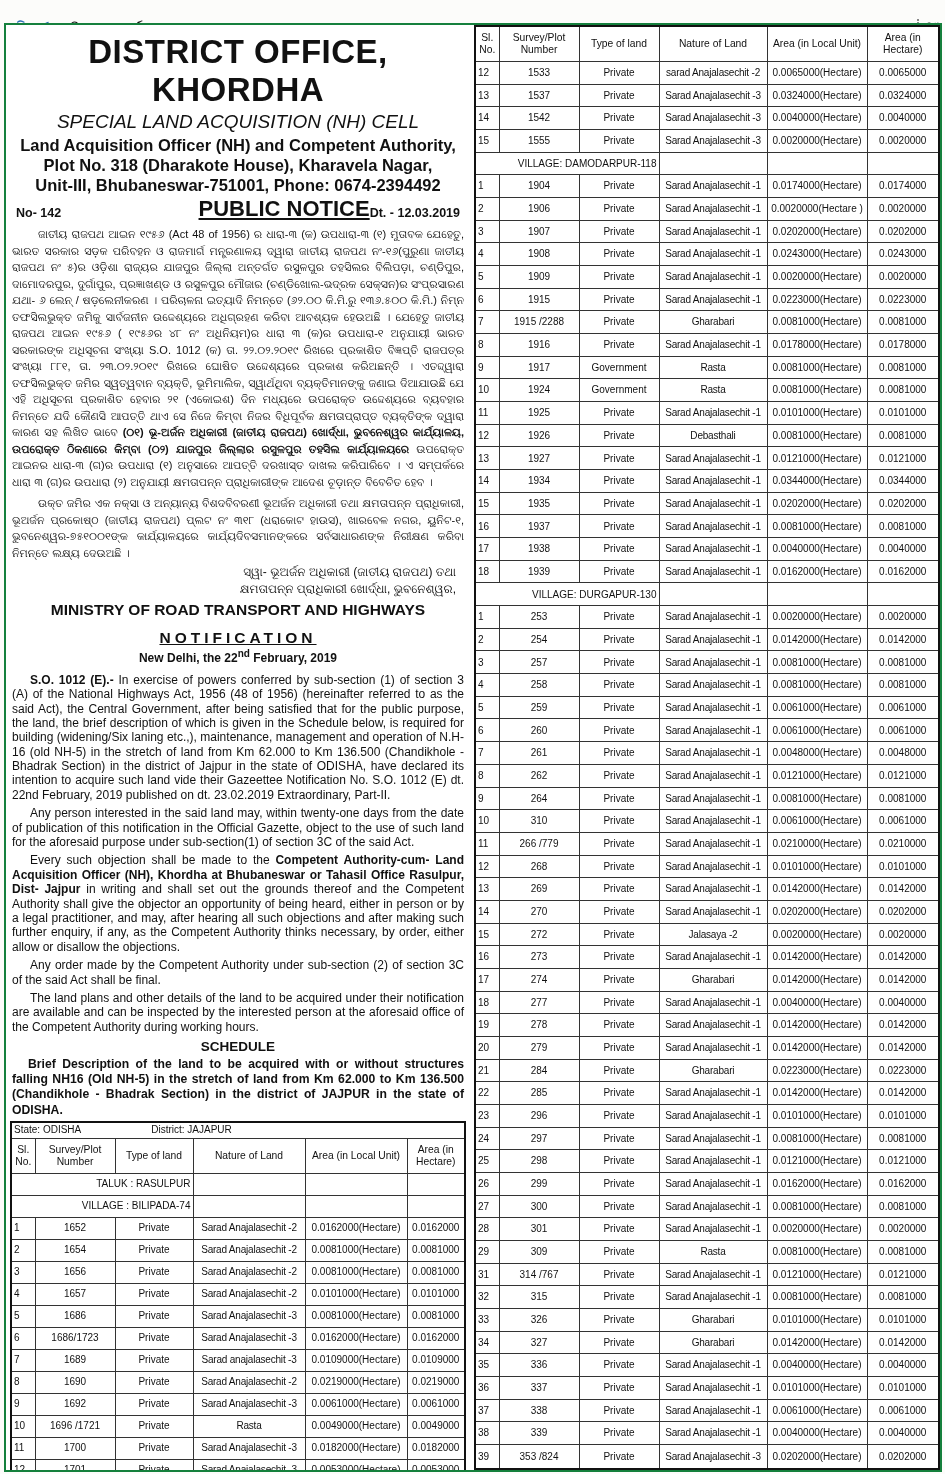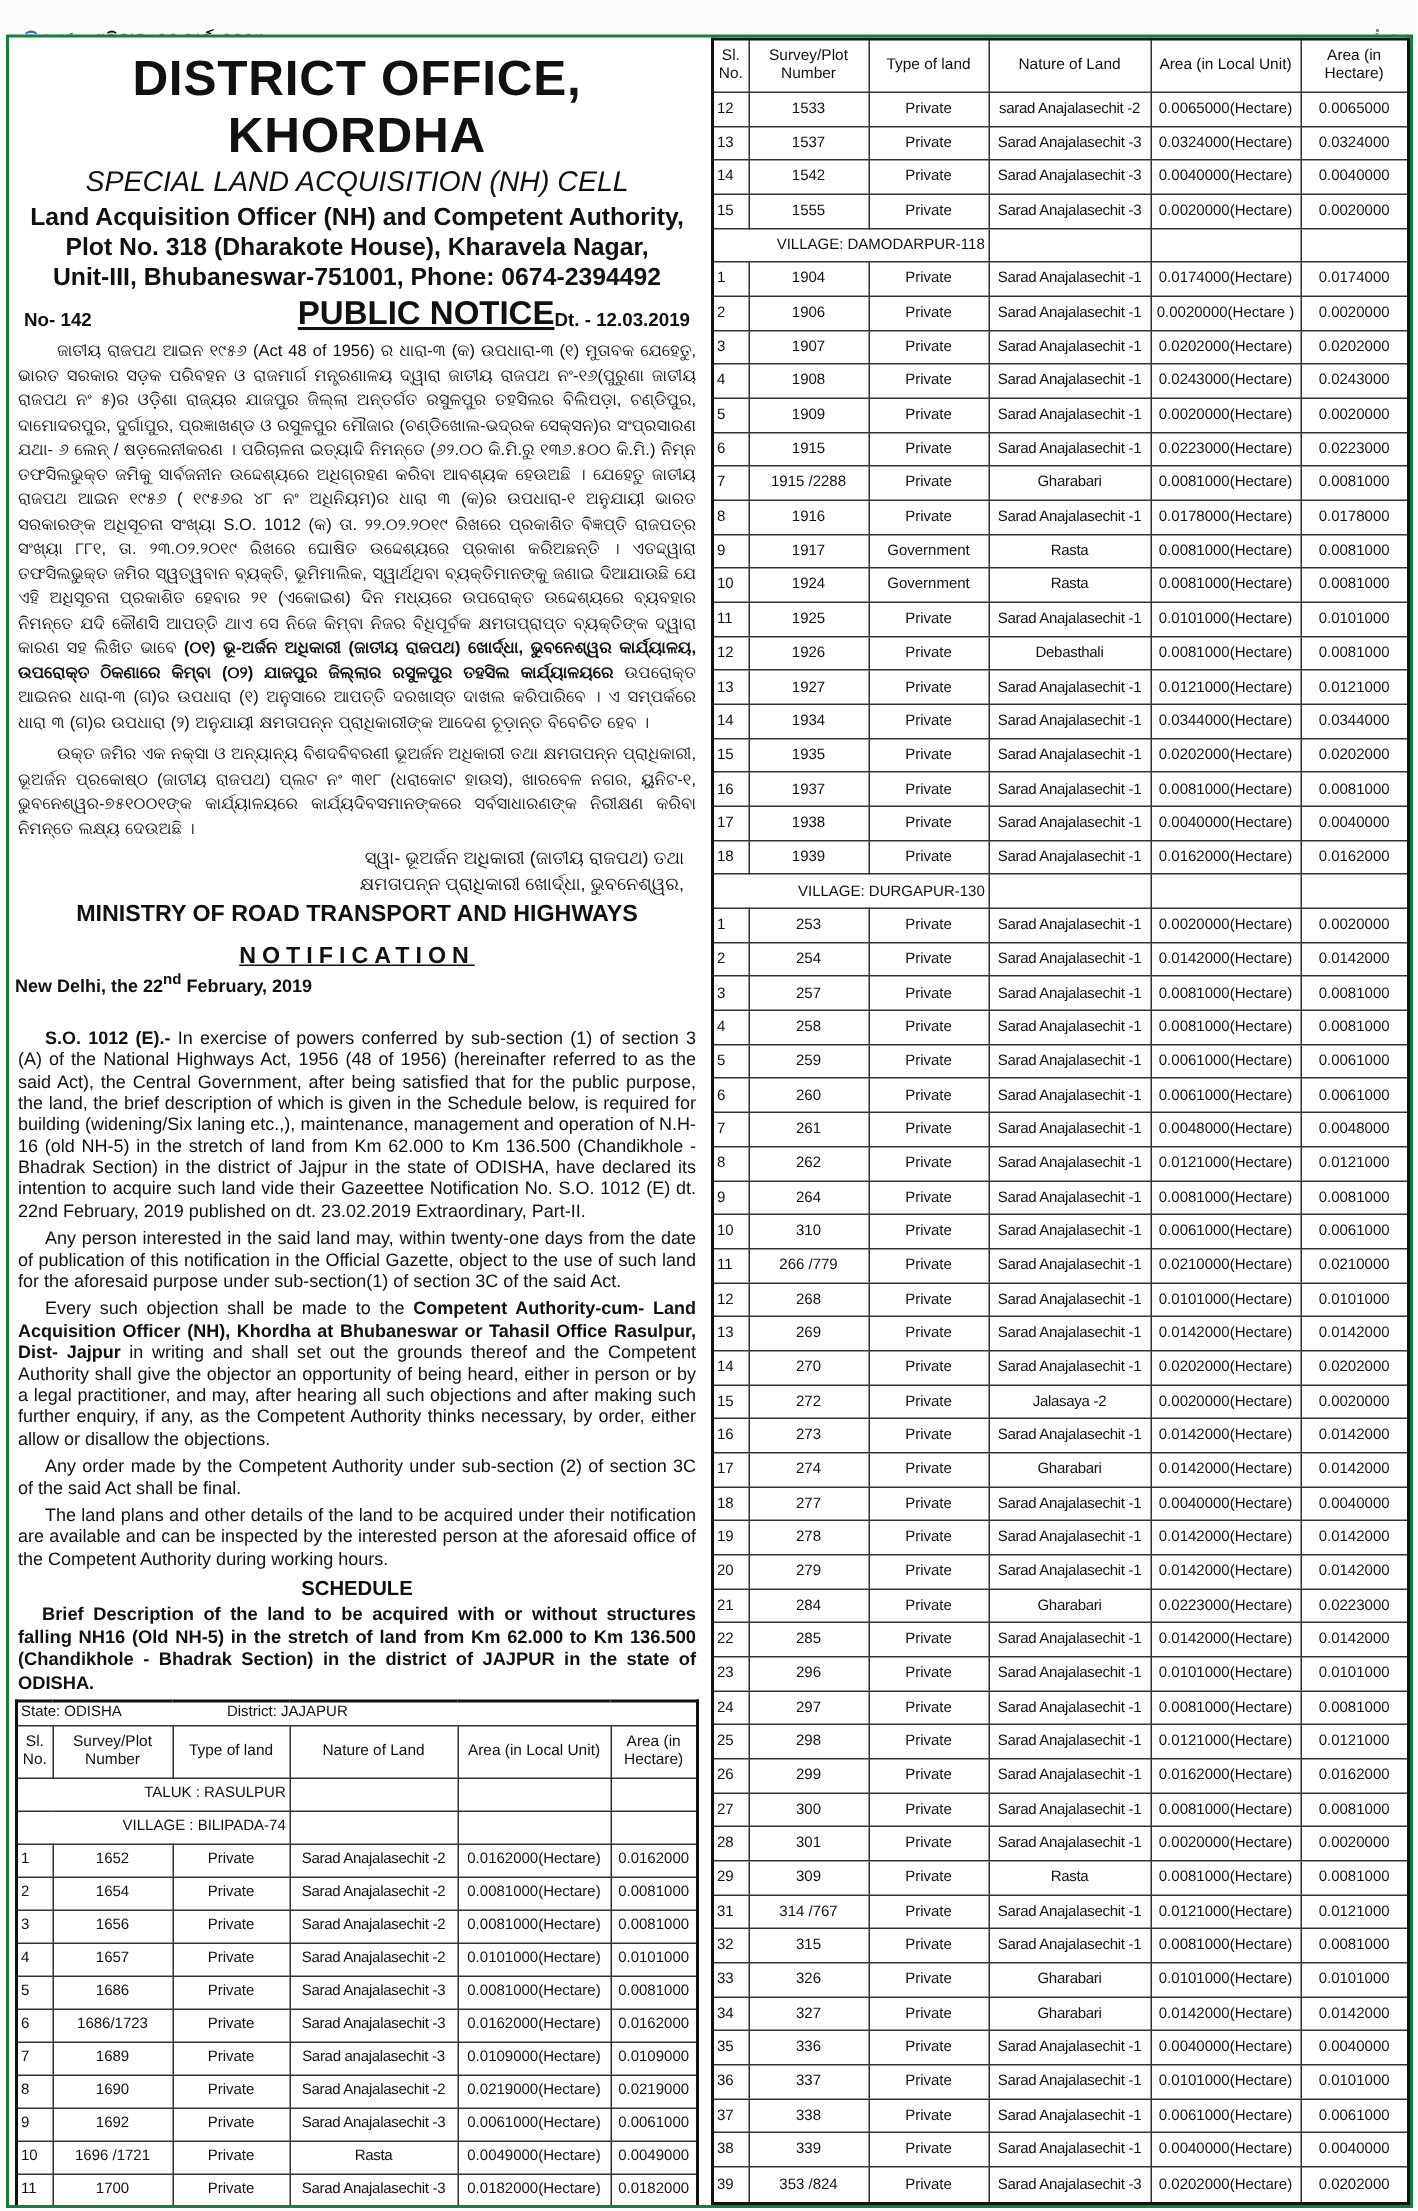--- a/index.html
+++ b/index.html
@@ -21,21 +21,21 @@
   .addr{font-size:16.5px;font-weight:bold;text-align:center;line-height:1.22;}
   .notice-row{display:flex;align-items:flex-end;padding:3px 6px 1px;}
   .notice-no,.notice-dt{font-weight:bold;font-size:12.5px;}
   .notice-title{flex:1;text-align:right;font-size:22px;font-weight:bold;text-decoration:underline;line-height:1;}
 
   .odia{font-size:11px;line-height:1.5;text-align:justify;margin:5px 2px 2px;text-indent:26px;word-spacing:.5px;}
   .sig{text-align:right;font-size:12px;line-height:1.35;margin:3px 10px 2px 0;}
 
   .ministry{text-align:center;font-weight:bold;font-size:15.5px;margin:4px 0 0;}
   .notif{text-align:center;font-weight:bold;font-size:15.5px;letter-spacing:4px;text-decoration:underline;margin:10px 0 1px;}
-  .nd-date{text-align:left;font-weight:bold;font-size:12px;margin:0 0 21px;}
+  .nd-date{text-align:center;font-weight:bold;font-size:12px;margin:0 0 8px;}
 
   .para{font-size:12px;line-height:1.2;text-align:justify;margin:4px 2px;text-indent:18px;}
   .schedule{text-align:center;font-weight:bold;font-size:13.5px;margin:5px 0 3px;}
   .brief{font-weight:bold;font-size:12.2px;line-height:1.24;text-align:justify;margin:0 2px 3px;text-indent:16px;}
 
   table.sched{border-collapse:collapse;width:100%;table-layout:fixed;}
   table.sched td, table.sched th{border:1px solid #333;font-size:10px;padding:0 2px;overflow:hidden;white-space:nowrap;font-weight:normal;line-height:1.15;}
   table.sched th{white-space:normal;text-align:center;height:34px;font-size:10.3px;}
   .left-table{border:2px solid #111;}
   .right-table{border:2px solid #111;height:100%;}

